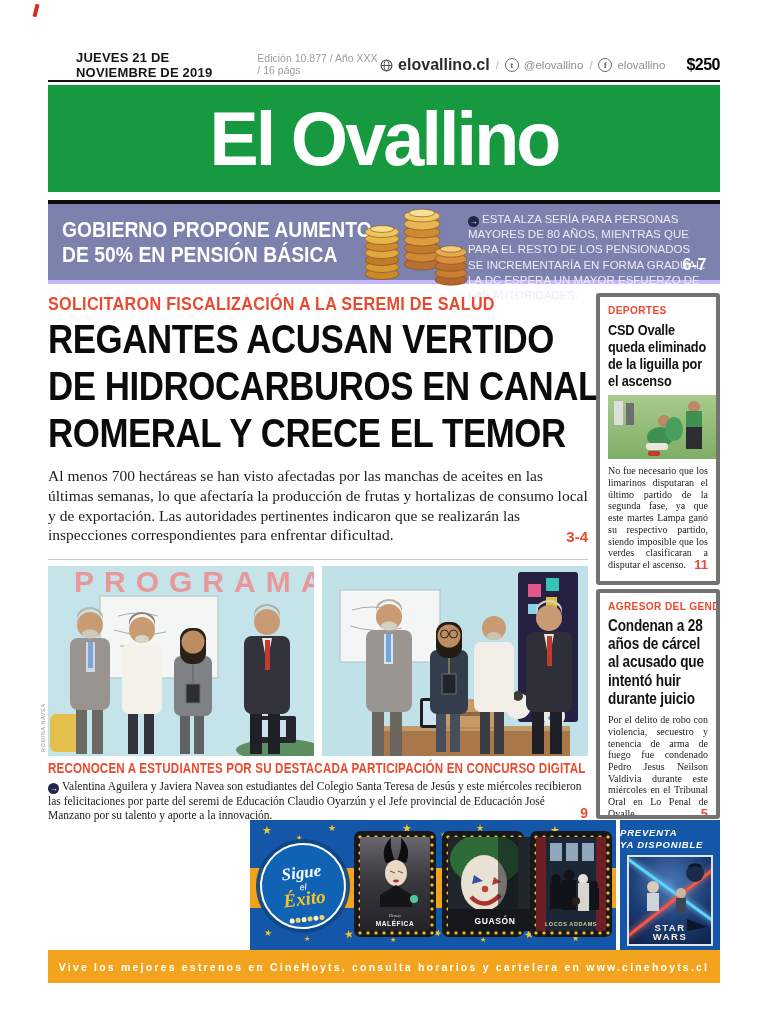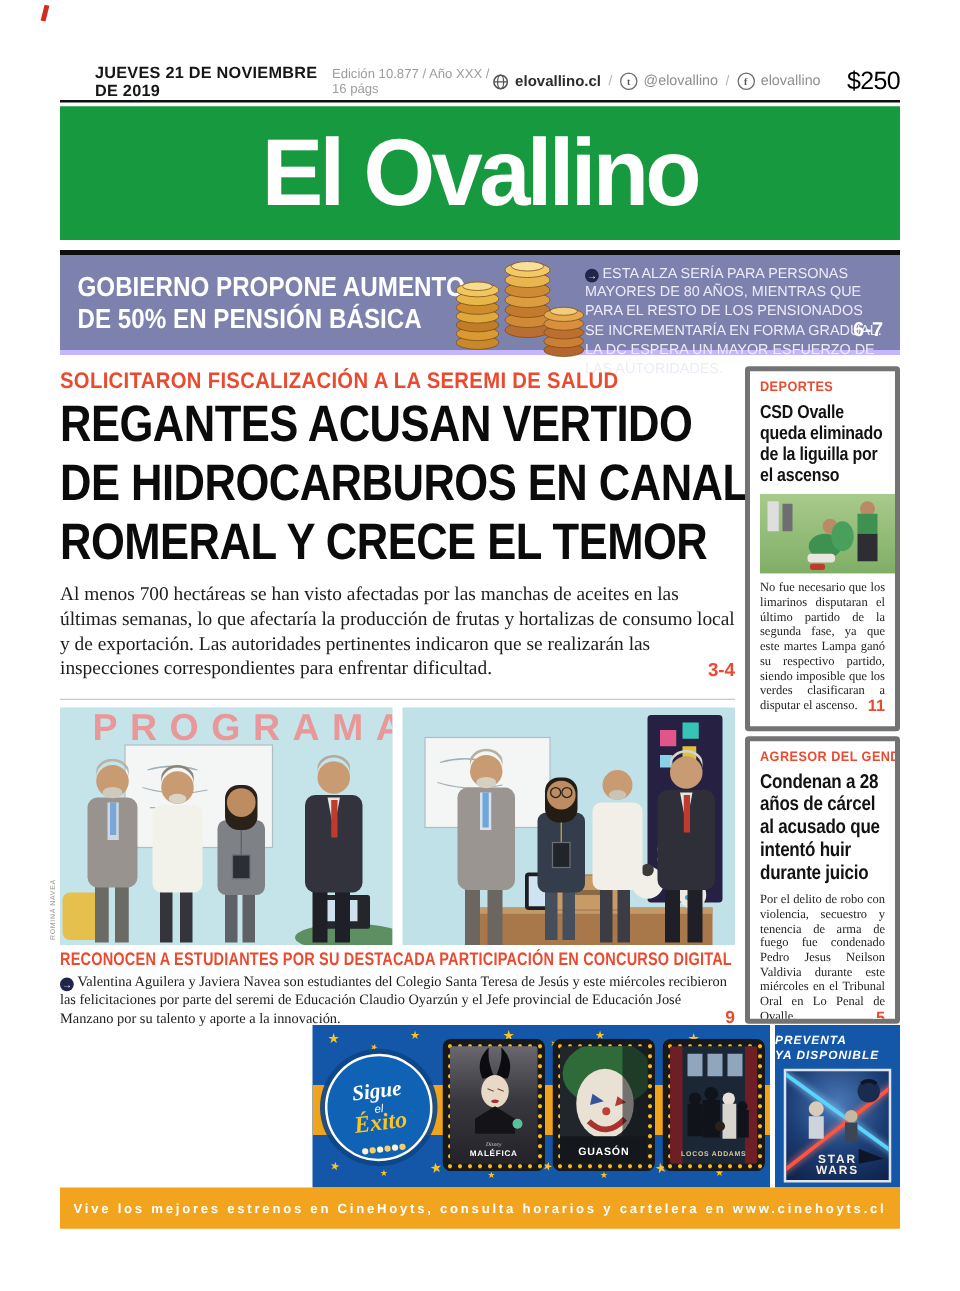--- a/index.html
+++ b/index.html
@@ -6,27 +6,27 @@
   .page{position:relative;width:768px;height:1033px;margin:0 auto;background:#fff;
         font-family:"Liberation Sans",sans-serif;overflow:hidden;}
 
   
   .print-mark{position:absolute;left:34px;top:4px;width:4px;height:13px;background:#d42b1f;transform:rotate(14deg);}
   .topbar{position:absolute;left:48px;right:48px;top:52px;height:26px;display:flex;align-items:center;justify-content:space-between;}
   .tb-left{display:flex;align-items:baseline;}
   .date{font-weight:bold;font-size:13px;color:#161616;letter-spacing:.2px;margin-left:28px;}
   .edition{font-size:10.5px;color:#9d9d9d;margin-left:9px;}
   .tb-right{display:flex;align-items:center;gap:5px;}
-  .site{font-weight:bold;font-size:12px;color:#2c2c2c;}
+  .site{font-weight:bold;font-size:16px;color:#2c2c2c;}
   .handle{font-size:11.5px;color:#8e8e8e;}
   .sep{color:#b5b5b5;font-size:11px;margin:0 1px;}
   .mini-icon{width:13px;height:13px;display:inline-flex;align-items:center;justify-content:center;}
   .ring{width:12px;height:12px;border:1px solid #6b6b6b;border-radius:50%;color:#555;
         font-size:8px;font-weight:bold;display:inline-flex;align-items:center;justify-content:center;font-family:"Liberation Serif",serif;}
-  .price{font-size:20px;font-weight:normal;color:#000;margin-left:16px;letter-spacing:-.5px;}
+  .price{font-size:16px;font-weight:bold;color:#000;margin-left:16px;letter-spacing:-.5px;}
   .rule-top{position:absolute;left:48px;right:48px;top:80px;height:2px;background:#101010;}
 
   
   .masthead{position:absolute;left:48px;right:48px;top:85px;height:107px;background:#17993f;
             display:flex;align-items:center;justify-content:center;}
   .masthead-title{color:#fff;font-size:76px;font-weight:bold;letter-spacing:-3px;transform:scaleX(.97);}
 
   
   .banner{position:absolute;left:48px;right:48px;top:200px;height:84px;background:#7d81ae;
           border-top:4px solid #0e0e0e;border-bottom:4px solid #c4b5fd;box-sizing:border-box;display:flex;}
@@ -110,21 +110,21 @@
   .popcorn{position:absolute;bottom:5px;left:50%;transform:translateX(-50%);display:flex;gap:1px;}
   .popcorn b{width:5px;height:5px;border-radius:50%;background:#fdf3d2;}
   .popcorn b:nth-child(2n){background:#f2cf6a;}
   .ad-mid .frame{top:11px;width:82px;height:106px;}
   #fr-mal{left:104px;} #fr-jok{left:192px;} #fr-add{left:280px;}
   .poster-title{position:absolute;bottom:4px;left:0;width:100%;text-align:center;color:#fff;
                 font-weight:bold;font-size:6.5px;letter-spacing:.6px;}
   .poster-mal{background:linear-gradient(180deg,#6a676e 0%,#3a3940 45%,#232228 100%);}
   .studio{position:absolute;bottom:13px;left:0;width:100%;text-align:center;color:#cfcbd6;
           font-family:"Liberation Serif",serif;font-style:italic;font-size:4.5px;}
-  .poster-jok{background:#20262b;}
+  .poster-jok{background:#20262b;padding-left:24px;}
   .jok-band{position:absolute;bottom:0;left:0;right:0;height:22px;background:#14171b;}
   .poster-jok .poster-title{font-size:8.5px;bottom:5px;}
   .poster-add{background:#1c2735;}
   .poster-add .poster-title{color:#d9c79a;font-size:5.5px;}
 
   .ad-right{position:absolute;left:620px;top:820px;width:100px;height:130px;background:#1457a8;overflow:hidden;}
   .preventa{margin-top:7px;text-align:left;color:#fff;font-style:italic;font-weight:bold;
             font-size:9.5px;line-height:1.3;letter-spacing:.8px;}
   .sw-poster{position:absolute;left:7px;top:35px;width:86px;height:91px;border:2px solid #dfe3ea;box-sizing:border-box;
              background:radial-gradient(circle at 50% 30%,#4a7ab8 0%,#1c3c74 55%,#0e2148 100%);overflow:hidden;}

